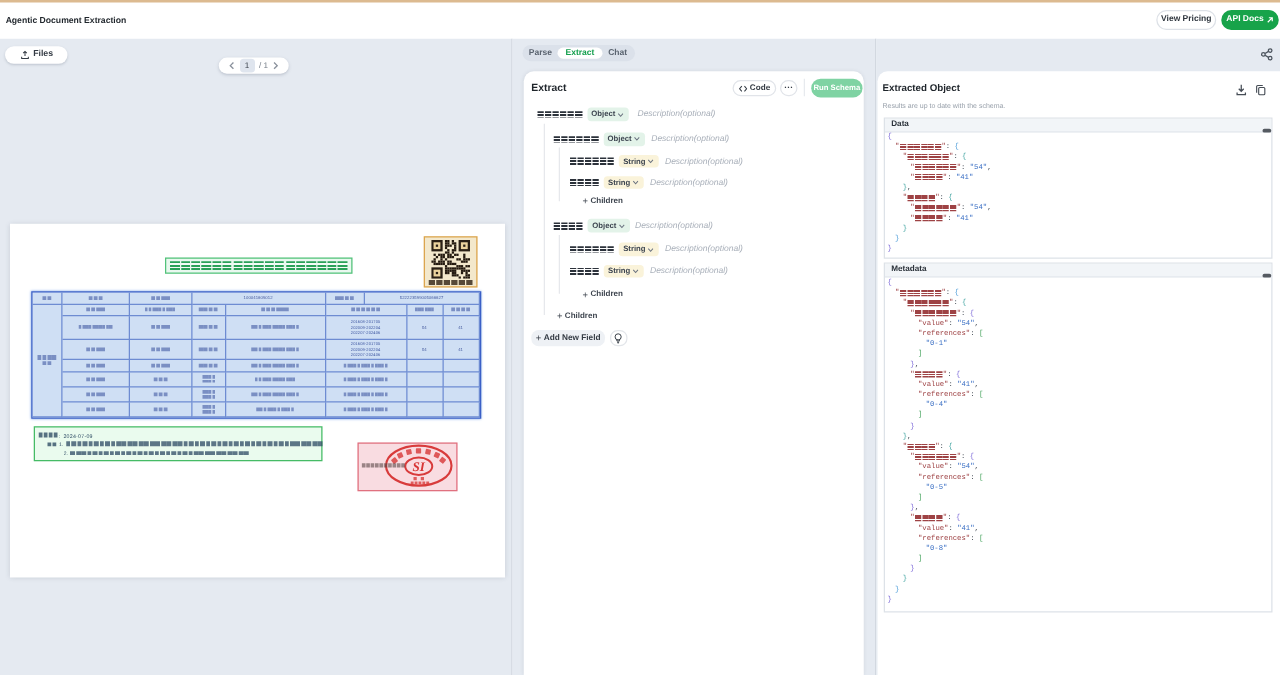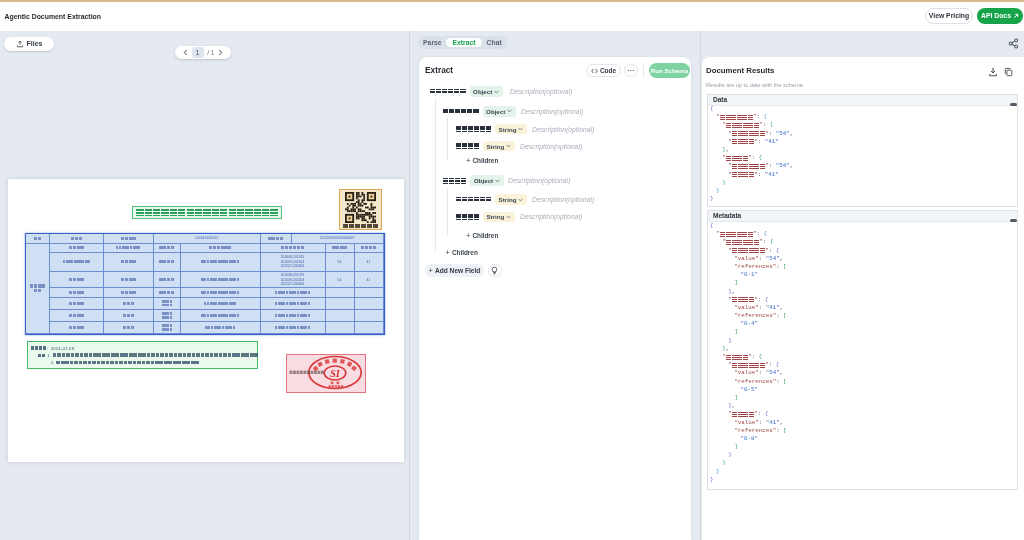--- a/index.html
+++ b/index.html
@@ -942,21 +942,21 @@
 <div class="a" style="left:447px;top:118px;width:1px;height:43px;background:#e6e8ec"></div>
 <div class="a" style="left:447px;top:188px;width:1px;height:47px;background:#e6e8ec"></div>
 <div class="a" style="left:425px;top:263.5px;width:59px;height:13.5px;background:#eef1f5;border-radius:6px;display:flex;align-items:center;justify-content:center;gap:2px;font-size:6.6px;font-weight:bold;color:#343b44"><span style="font-size:7.5px;font-weight:normal">+</span>Add New Field</div>
 <div class="a" style="left:487.5px;top:263.5px;width:14px;height:13.5px;border:1px solid #e3e6ea;border-radius:6px;background:#fff;display:flex;align-items:center;justify-content:center">
     <svg width="7" height="9.5" viewBox="0 0 10 13" fill="none" stroke="#343b44" stroke-width="1.1">
       <circle cx="5" cy="4.7" r="3.5"></circle>
       <path d="M3.6 7.9v1.6h2.8V7.9M3.9 11h2.2M4.4 12.6h1.2"></path>
     </svg>
   </div>
 <div class="a" style="left:702px;top:57px;width:322px;height:483px;background:#fff;border-radius:8px 0 0 0"></div>
-<div class="a" style="left:706px;top:64px;height:13px;display:flex;align-items:center;font-size:7.8px;font-weight:bold;color:#1f252b">Document Results</div>
+<div class="a" style="left:706px;top:64px;height:13px;display:flex;align-items:center;font-size:7.8px;font-weight:bold;color:#1f252b">Extracted Object</div>
 <svg class="a" style="left:988px;top:66.5px" width="10" height="10" viewBox="0 0 12 12" fill="none" stroke="#454c55" stroke-width="1.2">
     <path d="M2 8.5v2h8v-2M6 1v6M3.6 4.8L6 7.2l2.4-2.4"></path>
   </svg>
 <svg class="a" style="left:1004px;top:66.5px" width="9" height="10" viewBox="0 0 11 12" fill="none" stroke="#454c55" stroke-width="1.1">
     <rect x="3.6" y="3.6" width="6" height="7" rx="1"></rect>
     <path d="M7.6 1.6h-5a1 1 0 0 0-1 1v6"></path>
   </svg>
 <div class="a" style="left:706px;top:82px;font-size:5.6px;color:#99a1ab">Results are up to date with the schema.</div>
 <div class="a" style="left:707px;top:94px;width:311px;height:113px;border:1px solid #dde2e8;background:#fff"></div>
 <div class="a" style="left:708px;top:95px;width:309px;height:10.5px;background:#f2f5f8;border-bottom:1px solid #e4e8ed;display:flex;align-items:center;padding-left:5px;font-size:6.5px;font-weight:bold;color:#2b323a">Data</div>

